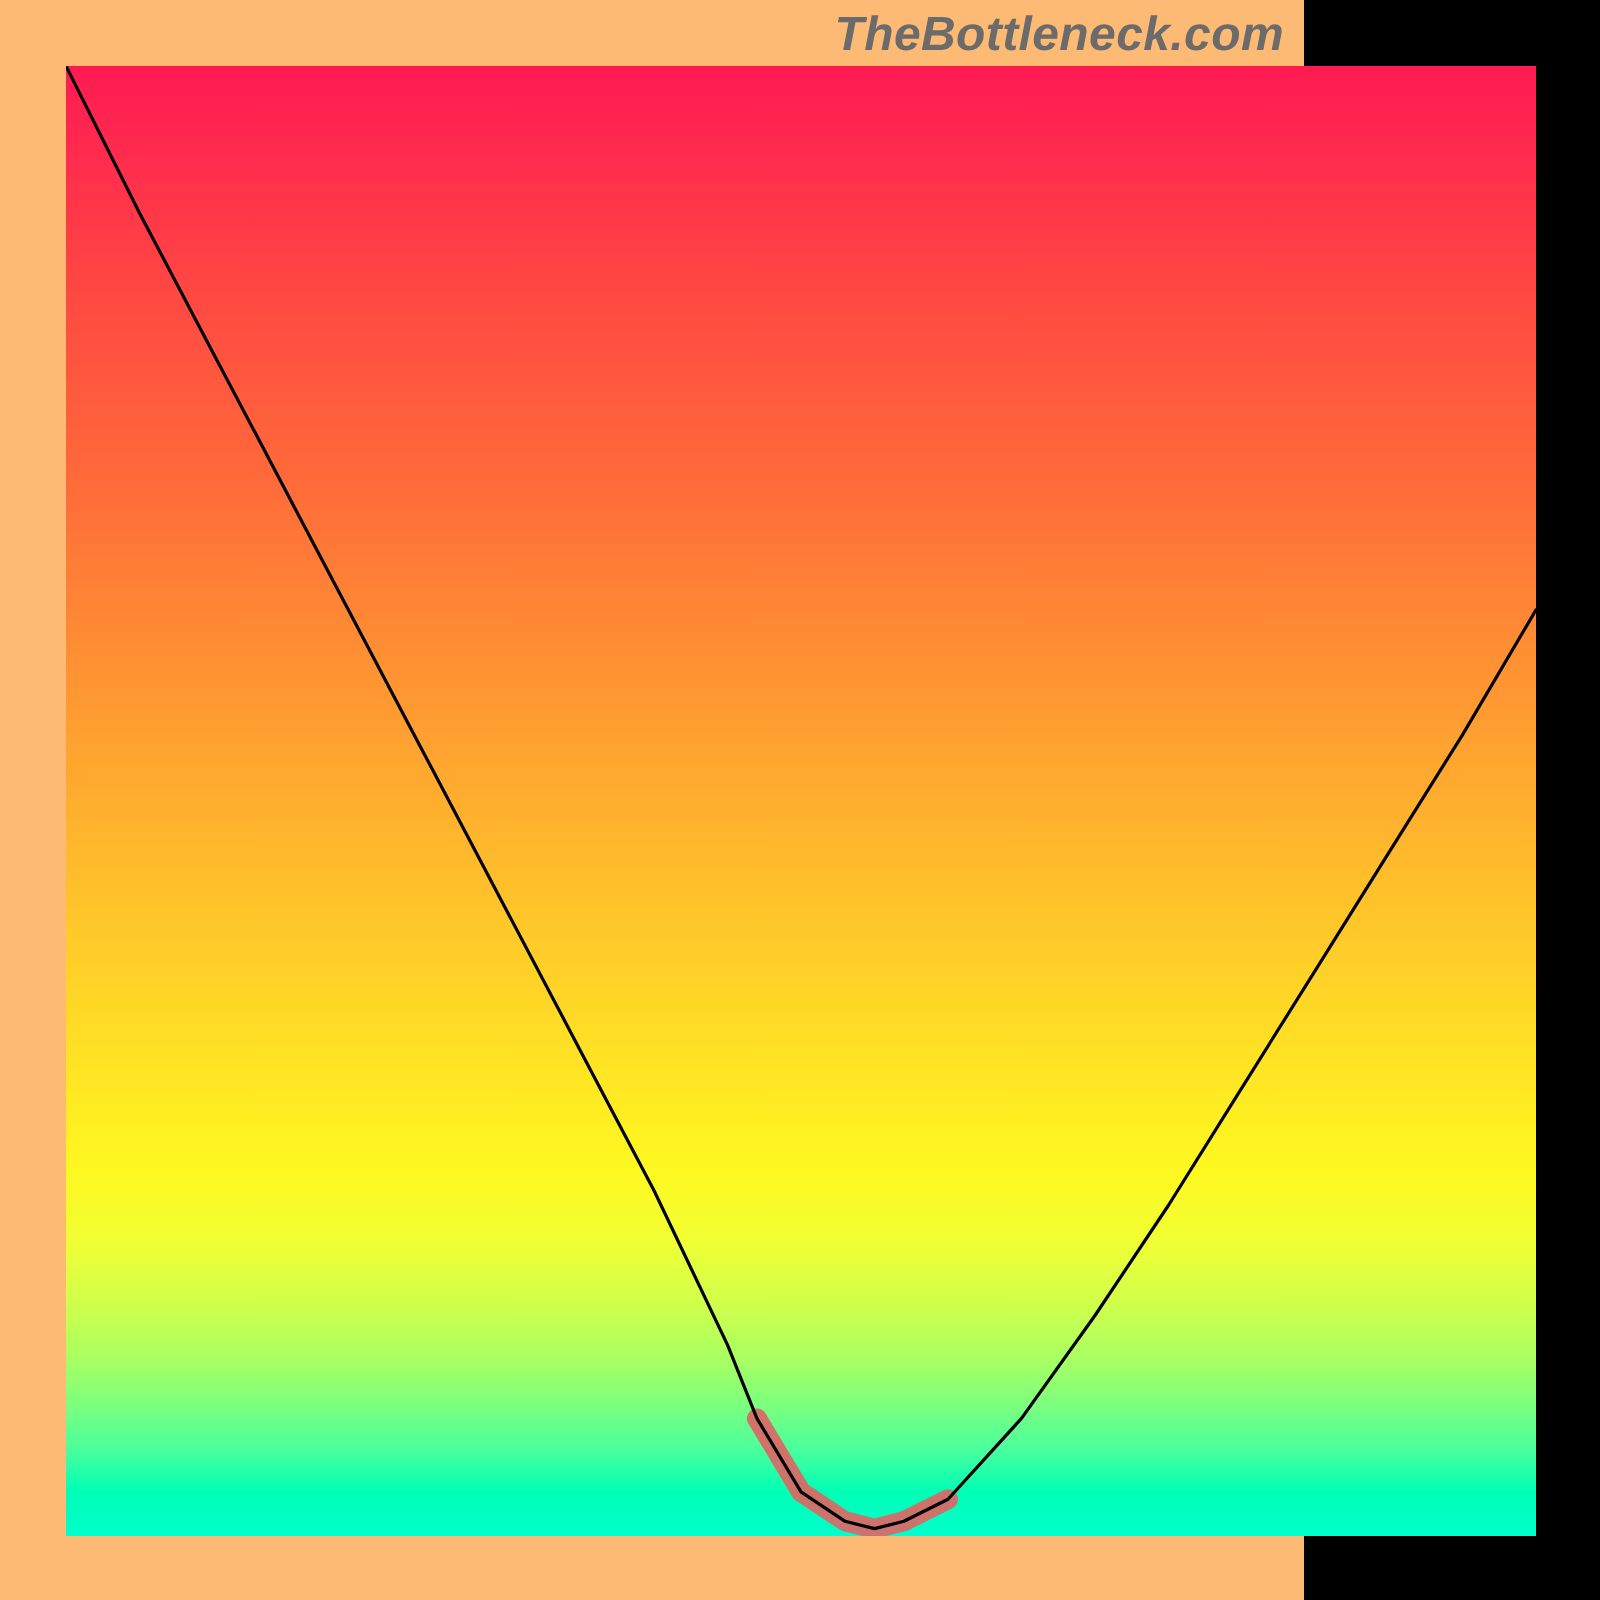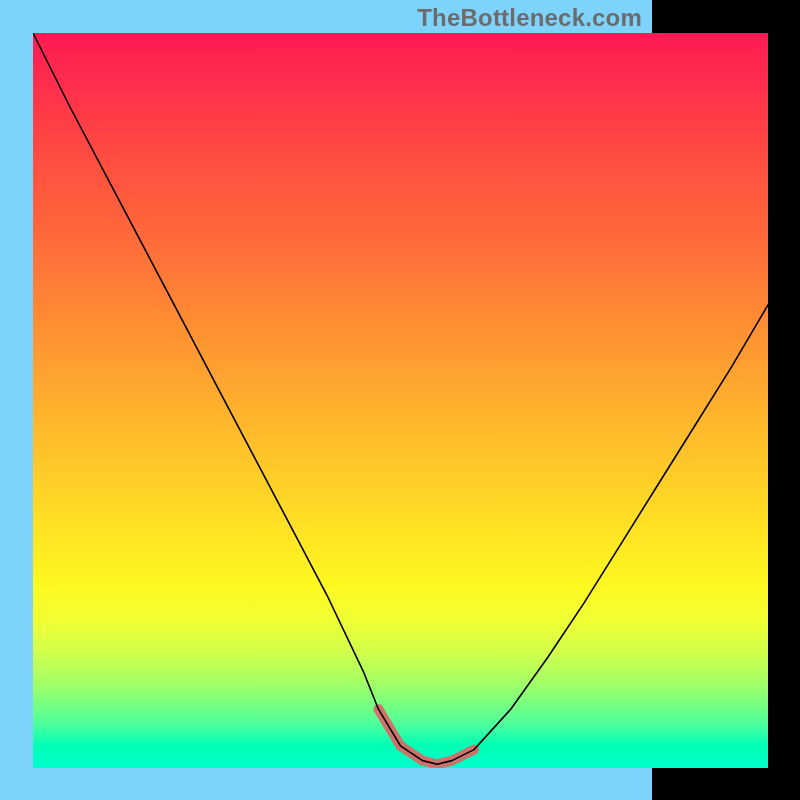--- a/index.html
+++ b/index.html
@@ -1,21 +1,22 @@
 <!DOCTYPE html>
 <html><head>
 <meta charset="utf-8">
 <style>
   * { margin: 0; padding: 0; box-sizing: border-box; }
   html, body { width: 800px; height: 800px; overflow: hidden; background: #000; }
   .canvas {
     position: relative;
     width: 652px;
     height: 800px;
-    background: #7dd3fc;
+    background: #fdba74;
+    font-style: italic;
   }
   .watermark {
     position: absolute;
     top: 4px;
     right: 10px;
     font-family: Arial, Helvetica, sans-serif;
     font-size: 24px;
     font-weight: 600;
     color: #6b6b6b;
     letter-spacing: 0.2px;

